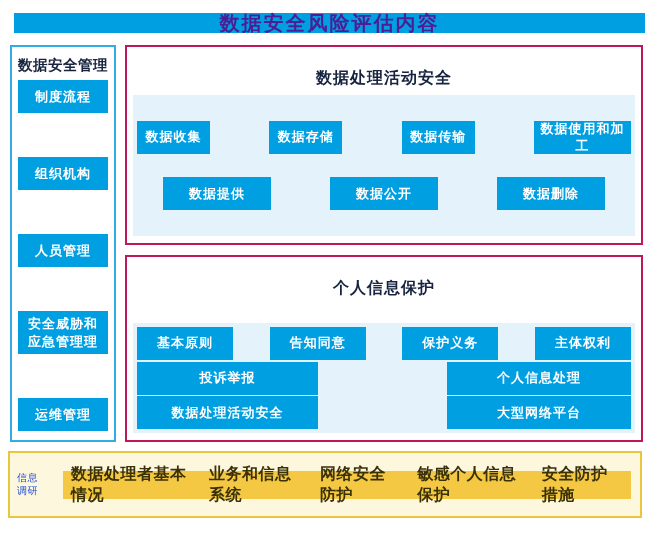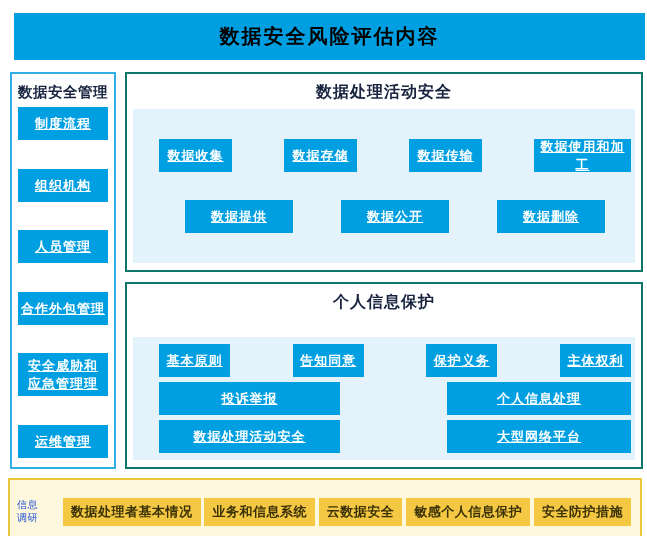--- a/index.html
+++ b/index.html
@@ -5,23 +5,23 @@
   * { margin:0; padding:0; box-sizing:border-box; }
   html,body { background:#ffffff; }
   .page {
     position:relative; width:647px; height:536px; background:#ffffff;
     font-family:"Liberation Sans","DejaVu Sans",sans-serif; overflow:hidden;
   }
   .pre { white-space:pre-line; }
 
   
   .banner {
-    margin:13px 2px 12px 14px; height:47px; background:#009fe2;
+    margin:13px 2px 12px 14px; height:20px; background:#009fe2;
     display:flex; align-items:center; justify-content:center;
-    color:#000000; font-size:20px; font-weight:bold; letter-spacing:2px;
+    color:#4c1d95; font-size:20px; font-weight:bold; letter-spacing:2px;
   }
 
   
   .main { margin:0 4px 0 10px; height:397px; display:flex; gap:9px;border-radius:21px; }
 
   .side-col {
     border:2px solid #2fade4; background:#ffffff;
     display:flex; flex-direction:column; padding:5px 6px 9px;
   }
   .col-left  { width:106px; }
@@ -29,78 +29,77 @@
   .side-title {
     text-align:center; font-weight:bold; font-size:14.5px; color:#17233f;
     letter-spacing:0.5px; padding:5px 0 3px; line-height:1.2;
   }
   .side-stack { flex:1; display:flex; flex-direction:column; justify-content:space-between; padding-top:3px; }
 
   .blue-btn {
     background:#009fe2; color:#ffffff; font-weight:bold; font-size:13px;
     letter-spacing:1px; line-height:1.35; text-align:center;
     display:flex; align-items:center; justify-content:center;
-    min-height:33px; padding:4px 2px;text-decoration:underline;
+    min-height:33px; padding:4px 2px;
   }
 
   
   .col-mid { flex:1; display:flex; flex-direction:column; gap:10px; }
   .panel {
-    border:2px solid #0f766e; background:#ffffff;
-    display:flex; flex-direction:column; padding:0 6px 7px;
+    border:2px solid #be185d; background:#ffffff;
+    display:flex; flex-direction:column; padding:13px 6px 7px;
   }
   .panel-activity { height:200px; }
   .panel-personal { flex:1;gap:18px; }
   .panel-title {
     text-align:center; font-weight:bold; font-size:16px; color:#17233f;
     letter-spacing:1px; padding:8px 0 6px;
   }
   .panel-inner {
     flex:1; background:#e4f2fb; display:flex; flex-direction:column;
     justify-content:space-evenly; padding:2px 4px;
   }
-  .btn-row { display:flex; justify-content:space-between; align-items:center;margin-left:22px; }
+  .btn-row { display:flex; justify-content:space-between; align-items:center; }
   .btn-row .blue-btn { height:33px; min-height:33px; padding:0 4px; }
   .row-inset { padding:0 26px; }
   .w73 { width:73px; } .w97 { width:97px; } .w85 { width:108px; }
-  .w76 { width:71px; } .w181 { width:181px; } .w184 { width:184px; }
+  .w76 { width:96px; } .w181 { width:181px; } .w184 { width:184px; }
 
   
   .bottom-bar {
     margin:9px 5px 0 8px; height:67px; background:#fdf7dd;
     border:2px solid #eac63e; display:flex; align-items:center;
     padding:0 9px 0 7px;
   }
   .bottom-label {
     width:42px; flex:none; font-weight:normal; font-size:10px; color:#1d4ed8;
     line-height:1.25; letter-spacing:0.5px;
   }
   .bottom-items { flex:1; display:flex; justify-content:space-between; align-items:center; padding-left:4px; }
   .gold-btn {
-    background:#f5c843; color:#3a3106; font-weight:bold; font-size:13px;
+    background:#f5c843; color:#3a3106; font-weight:bold; font-size:16px;
     letter-spacing:0.5px; height:28px; display:flex; align-items:center;
     justify-content:center; padding:0 8px;
   }
 </style>
 </head>
 <body>
 
 <div class="page">
 
   <div class="banner">数据安全风险评估内容</div>
 
   <div class="main">
 
     <div class="side-col col-left">
       <div class="side-title">数据安全管理</div>
       <div class="side-stack">
         <div class="blue-btn pre">制度流程</div>
         <div class="blue-btn pre">组织机构</div>
         <div class="blue-btn pre">人员管理</div>
-        <div class="blue-btn pre">合作外包管理</div>
         <div class="blue-btn pre">安全威胁和
 应急管理理</div>
         <div class="blue-btn pre">运维管理</div>
       </div>
     </div>
 
     <div class="col-mid">
 
       <div class="panel panel-activity">
         <div class="panel-title">数据处理活动安全</div>
@@ -143,19 +142,19 @@
 
 
   </div>
 
   <div class="bottom-bar">
     <div class="bottom-label pre">信息
 调研</div>
     <div class="bottom-items">
       <div class="gold-btn">数据处理者基本情况</div>
       <div class="gold-btn">业务和信息系统</div>
-      <div class="gold-btn">云数据安全</div>
+      <div class="gold-btn">网络安全防护</div>
       <div class="gold-btn">敏感个人信息保护</div>
       <div class="gold-btn">安全防护措施</div>
     </div>
   </div>
 
 </div>
 
 </body></html>

